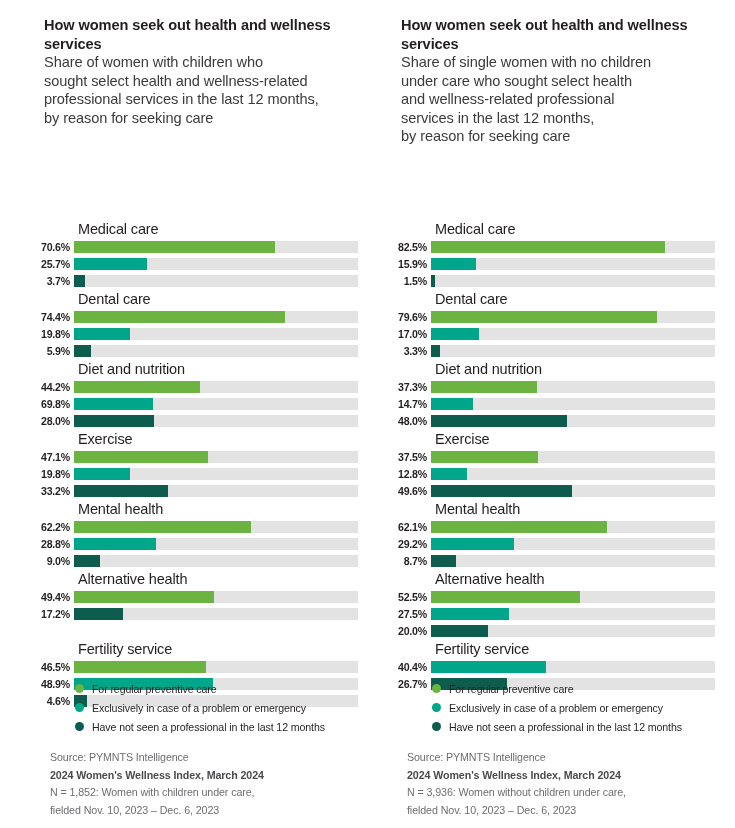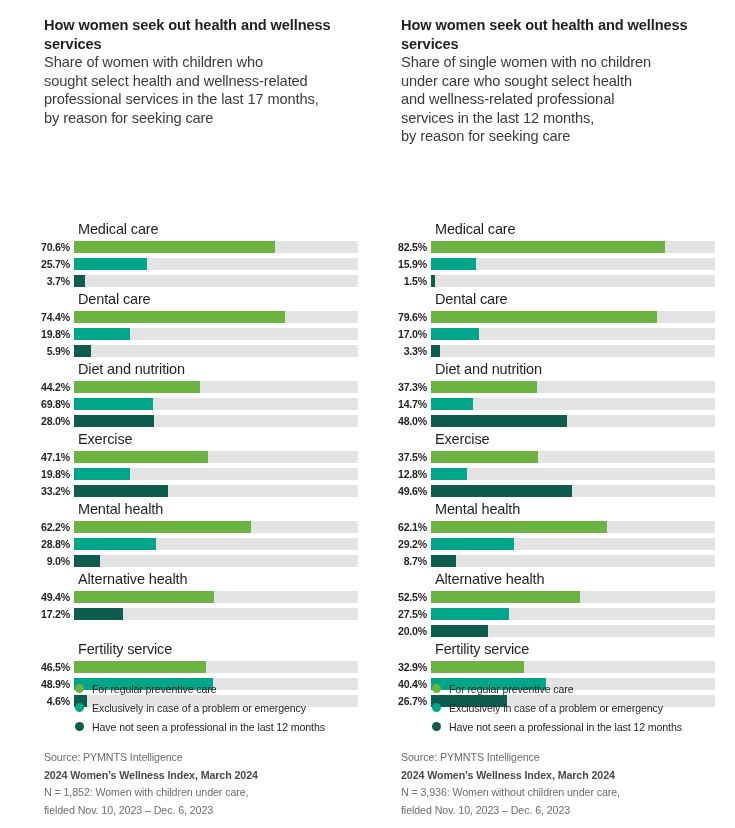--- a/index.html
+++ b/index.html
@@ -149,37 +149,38 @@
     top: 749px;
     left: 11px;
     width: 330px;
   }
   .src-line {
     font-size: 10.7px;
     line-height: 17.6px;
     color: #6d6e71;
     letter-spacing: -0.1px;
     white-space: nowrap;
+    margin-left: 6px;
   }
   .src-line.bold {
     font-weight: bold;
     color: #4a4b4d;
   }
 </style>
 </head>
 <body>
 
 <div class="page">
   <div class="panel panel-left">
     <div class="hdr">
       <div class="hdr-title">How women seek out health and
 wellness services</div>
       <div class="hdr-sub">Share of women with children who
 sought select health and wellness-related
-professional services in the last 17 months,
+professional services in the last 12 months,
 by reason for seeking care</div>
     </div>
     <div class="groups">
         <div class="group">
           <div class="group-title">Medical care</div>
           <div class="rows">
             <div class="row">
               <span class="row-val">70.6%</span>
               <span class="track">
                 <span class="fill s0" style="width: 70.6%;"></span>
@@ -490,26 +491,20 @@
               <span class="row-val">20.0%</span>
               <span class="track">
                 <span class="fill s2" style="width: 20%;"></span>
               </span>
             </div>
           </div>
         </div>
         <div class="group">
           <div class="group-title">Fertility service</div>
           <div class="rows">
-            <div class="row">
-              <span class="row-val">32.9%</span>
-              <span class="track">
-                <span class="fill s0" style="width: 32.9%;"></span>
-              </span>
-            </div>
             <div class="row">
               <span class="row-val">40.4%</span>
               <span class="track">
                 <span class="fill s1" style="width: 40.4%;"></span>
               </span>
             </div>
             <div class="row">
               <span class="row-val">26.7%</span>
               <span class="track">
                 <span class="fill s2" style="width: 26.7%;"></span>

